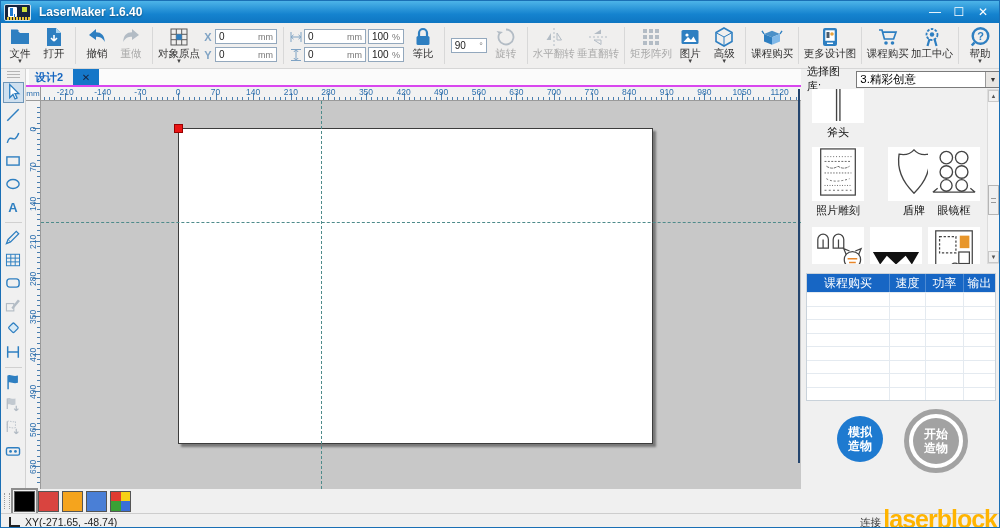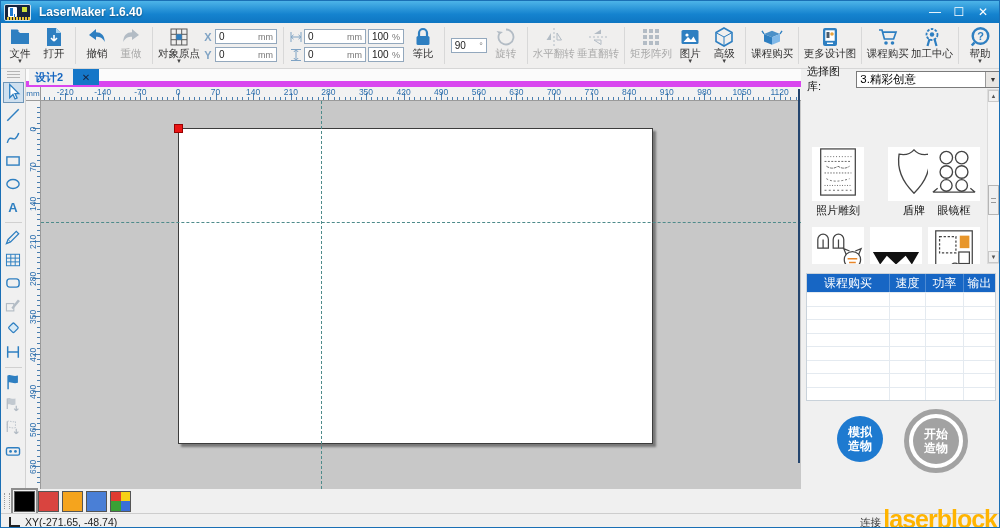--- a/index.html
+++ b/index.html
@@ -32,21 +32,21 @@
   .tbtn.disabled .tlabel{color:#a9a9a9;}
   .fieldcol{display:flex;flex-direction:column;justify-content:center;gap:3px;padding:0 2px;}
   .frow{display:flex;align-items:center;gap:2px;height:15px;}
   .flab{color:#7fa3c4;font-size:11px;font-weight:bold;width:10px;text-align:center;}
   .fico{color:#7fa3c4;width:12px;display:flex;align-items:center;}
   .fbox{display:flex;align-items:center;width:62px;height:15px;background:#fff;border:1px solid #93a8bd;padding:0 3px;}
   .fbox.sm{width:36px;}
   .fbox .val{font-size:10px;color:#222;}
   .fbox .unit{margin-left:auto;font-size:9px;color:#777;}
   
-  .tabbar{left:25px;top:68px;width:775px;height:18px;background:#fbfbfb;border-bottom:6px solid #d946ef;}
+  .tabbar{left:25px;top:68px;width:775px;height:18px;background:#fbfbfb;border-bottom:2px solid #d946ef;}
   .tab{position:absolute;left:3px;top:0;width:70px;height:16px;background:#f0f0f0;display:flex;align-items:center;}
   .tab .tname{color:#1566c0;font-weight:bold;font-size:11px;margin-left:6px;}
   .tab .tclose{margin-left:auto;width:26px;height:16px;background:#1577c8;color:#16233f;
     font-size:10px;font-weight:bold;display:flex;align-items:center;justify-content:center;}
   
   .palette{left:0;top:68px;width:25px;height:420px;background:#f0f0f0;border-right:1px solid #d2d2d2;
     display:flex;flex-direction:column;align-items:center;}
   .grip{width:13px;height:7px;margin:2px 0 3px;border-top:1px solid #b5b5b5;border-bottom:1px solid #b5b5b5;position:relative;}
   .grip:after{content:"";position:absolute;left:0;top:2px;width:100%;height:1px;background:#b5b5b5;}
   .tool{width:21px;height:21px;margin:1px 0;display:flex;align-items:center;justify-content:center;color:#2e7fc1;border:1px solid transparent;}
@@ -746,20 +746,30 @@
   <div class="rframe-edge ab"></div>
   <div class="rpanel ab">
     <div class="librow">
       <span class="liblab">选择图库:</span>
       <div class="libselect">
         <span class="sval">3.精彩创意</span>
         <span class="sbtn">▼</span>
       </div>
     </div>
     <div class="gallery" id="gallery">
+        <div class="g-item" style="left: 9px; top: 0px;">
+          <div class="g-thumb" style="height: 34px;">
+            <svg width="52" height="50" viewBox="0 0 52 52" style="margin-top: -16px;">
+              <g fill="none" stroke="#444" stroke-width="1.4">
+                <path d="M24.5 0 V50 M28 0 V50"></path>
+              </g>
+            </svg>
+          </div>
+          <div class="g-label">斧头</div>
+        </div>
         <div class="g-item" style="left: 9px; top: 58px;">
           <div class="g-thumb" style="height: 54px;">
             <svg width="52" height="50" viewBox="0 0 52 52">
               <rect x="8" y="2" width="36" height="48" fill="none" stroke="#444" stroke-width="1.3"></rect>
               <g stroke="#666" stroke-width="1" fill="none">
                 <path d="M12 10 h28" stroke-dasharray="1 2"></path>
                 <path d="M12 15 h28" stroke-dasharray="2 1.5"></path>
                 <path d="M14 20 q6 4 12 0 q6 4 12 0" stroke-dasharray="3 1"></path>
                 <path d="M12 27 h28" stroke-dasharray="1.5 1.5"></path>
                 <path d="M14 33 q8 5 24 0" stroke-dasharray="2 2"></path>

